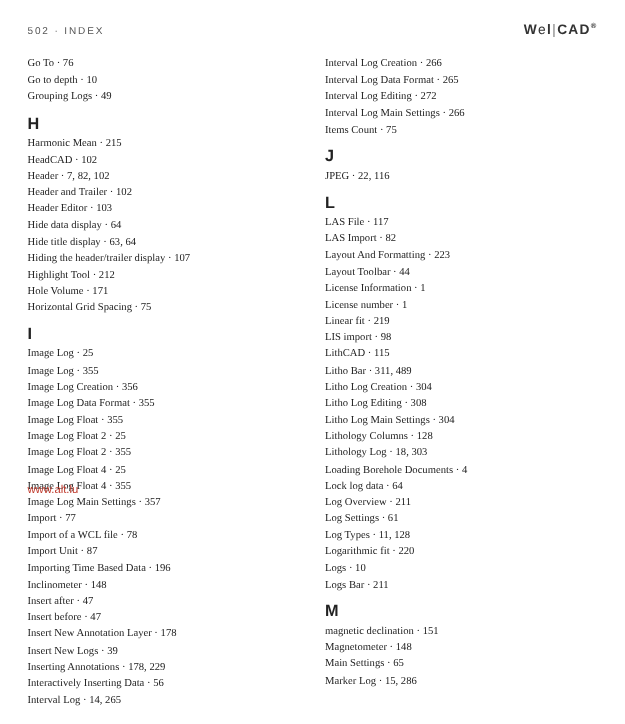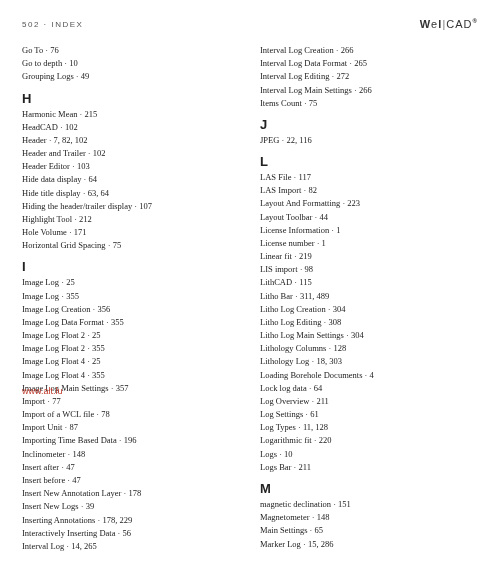--- a/index.html
+++ b/index.html
@@ -76,21 +76,21 @@
       color: #c0392b;
       font-family: Arial, sans-serif;
     }
   </style>
 </head>
 <body>
 
 <div class="page">
   <div class="header-bar">
     <span class="header-left">502 · INDEX</span>
-    <span class="header-right">W<span style="font-weight:normal">e</span>l<span style="color:#aaa">|</span><span style="font-weight:normal">CAD</span><sup style="font-size:6px">®</sup></span>
+    <span class="header-right">W<span style="font-weight:normal">e</span>l<span style="color:#aaa">|</span><span style="font-weight:bold">CAD</span><sup style="font-size:6px">®</sup></span>
   </div>
 
   <div class="content">
     <div class="col" id="left-col">
         <div class="entry">Go To · 76</div>
         <div class="entry">Go to depth · 10</div>
         <div class="entry">Grouping Logs · 49</div>
         <div class="section-letter">H</div>
         <div class="entry">Harmonic Mean · 215</div>
         <div class="entry">HeadCAD · 102</div>
@@ -101,20 +101,21 @@
         <div class="entry">Hide title display · 63, 64</div>
         <div class="entry">Hiding the header/trailer display · 107</div>
         <div class="entry">Highlight Tool · 212</div>
         <div class="entry">Hole Volume · 171</div>
         <div class="entry">Horizontal Grid Spacing · 75</div>
         <div class="section-letter">I</div>
         <div class="entry">Image Log · 25</div>
         <div class="entry">Image Log · 355</div>
         <div class="entry">Image Log Creation · 356</div>
         <div class="entry">Image Log Data Format · 355</div>
+        <div class="entry">Image Log Float · 355</div>
         <div class="entry">Image Log Float 2 · 25</div>
         <div class="entry">Image Log Float 2 · 355</div>
         <div class="entry">Image Log Float 4 · 25</div>
         <div class="entry">Image Log Float 4 · 355</div>
         <div class="entry">Image Log Main Settings · 357</div>
         <div class="entry">Import · 77</div>
         <div class="entry">Import of a WCL file · 78</div>
         <div class="entry">Import Unit · 87</div>
         <div class="entry">Importing Time Based Data · 196</div>
         <div class="entry">Inclinometer · 148</div>

